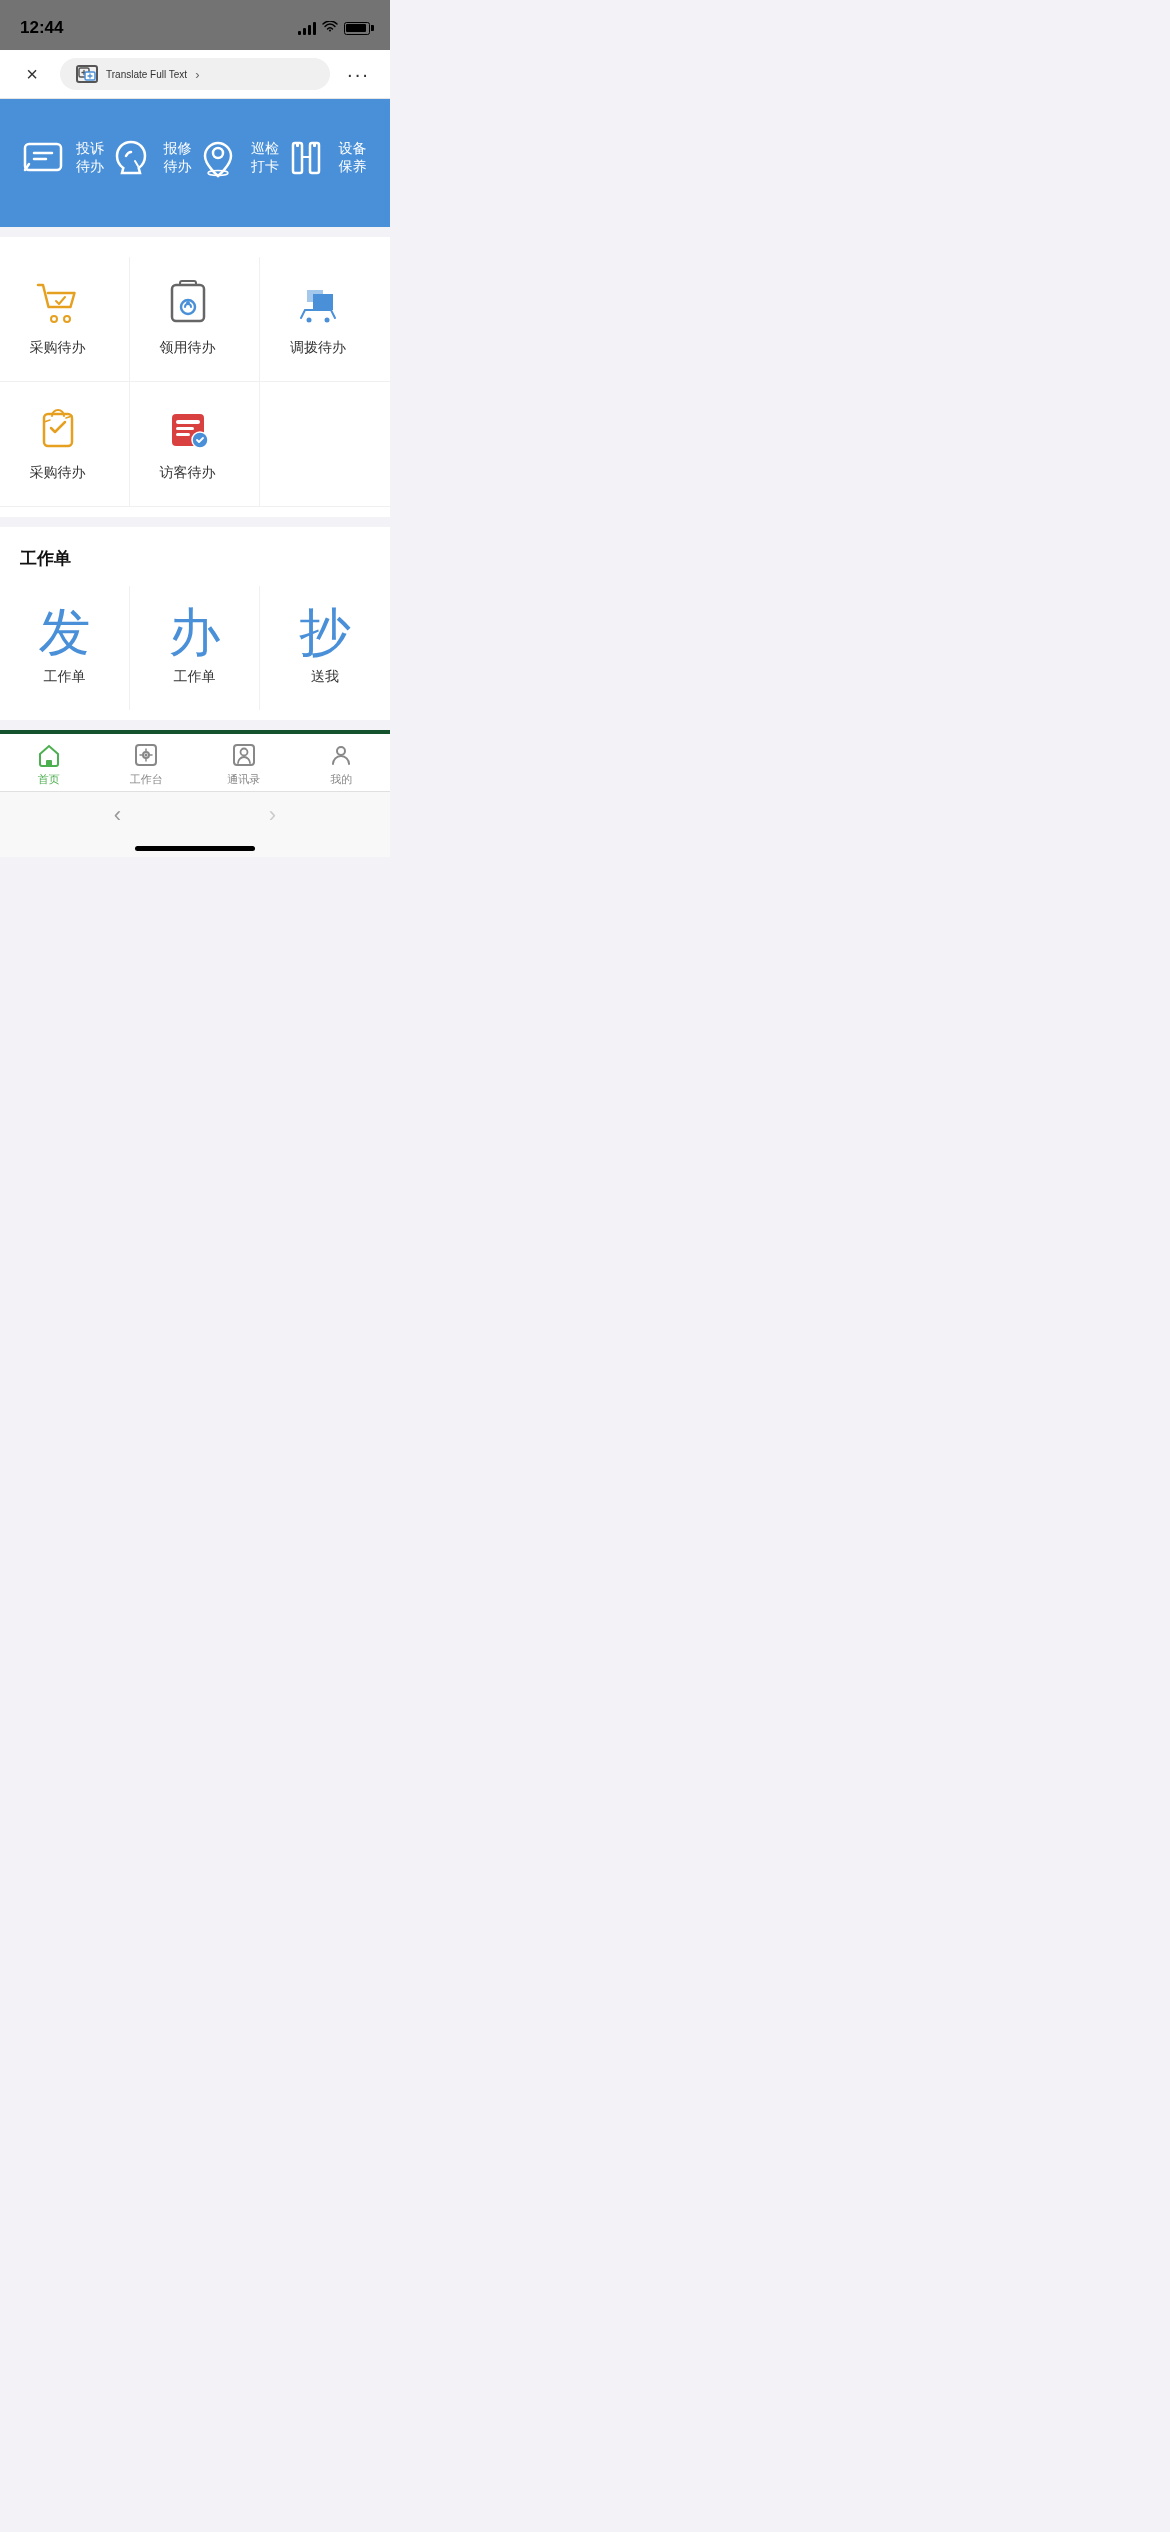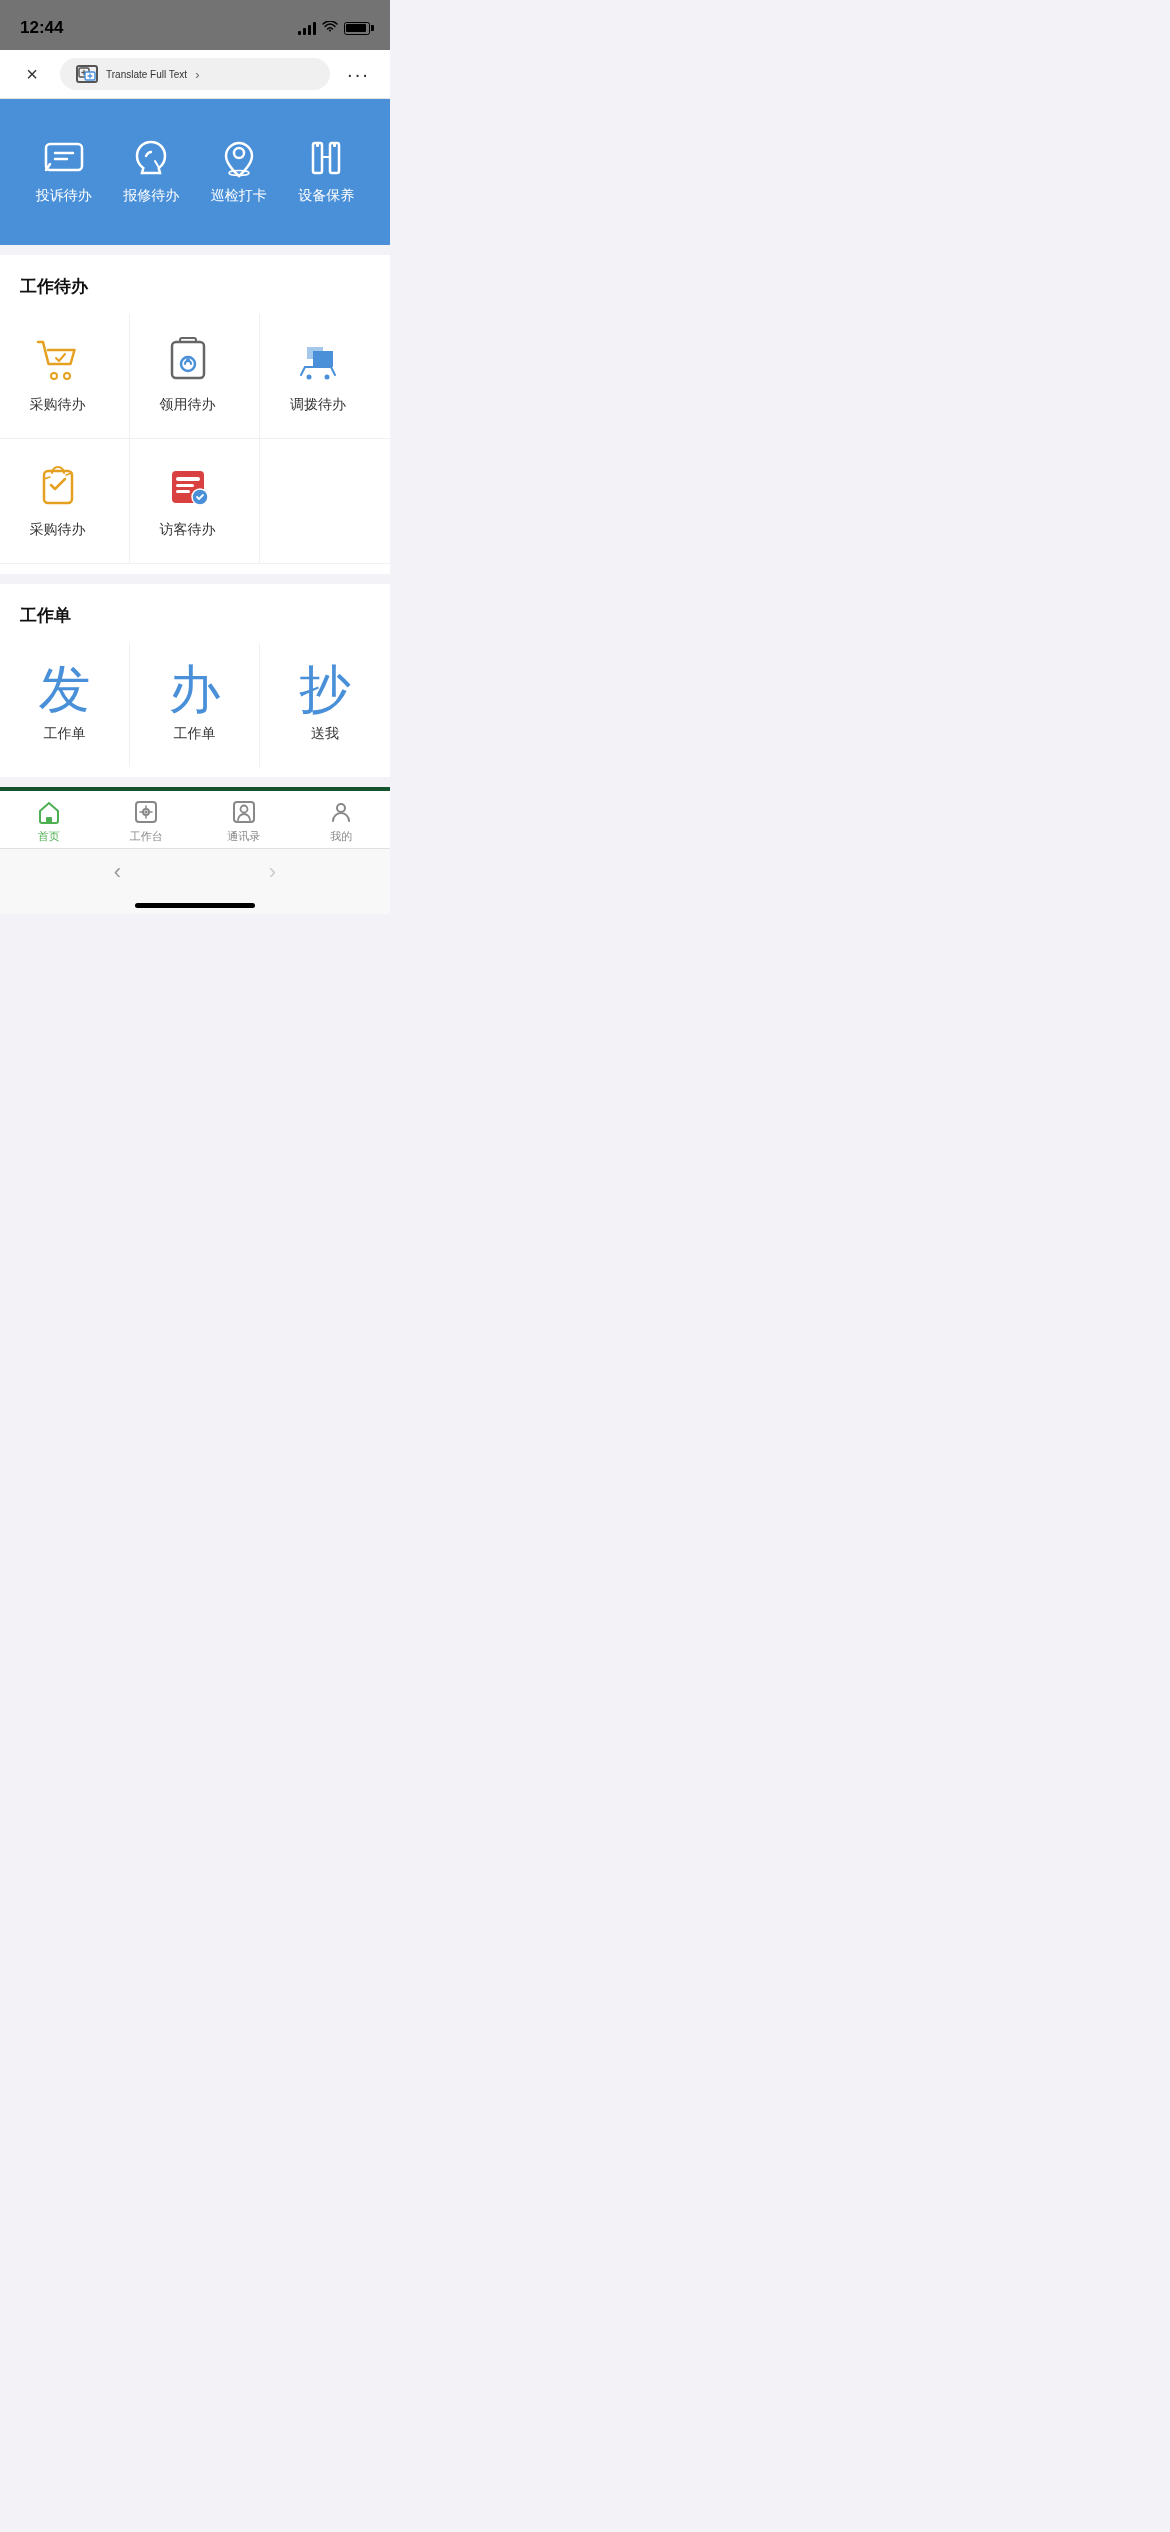--- a/index.html
+++ b/index.html
@@ -137,22 +137,22 @@
       background: #4a90d9;
       padding: 20px 0 30px 0;
     }
     .quick-icons {
       display: flex;
       justify-content: space-around;
       padding: 10px 20px;
     }
     .quick-icon-item {
       display: flex;
-      flex-direction: column;
-      align-items: center;
+      align-items: center;
+      gap: 10px;
       color: #fff;
       font-size: 14px;
     }
     .quick-icon-item .icon-circle {
       width: 58px;
       height: 58px;
       display: flex;
       align-items: center;
       justify-content: center;
     }
@@ -379,21 +379,20 @@
           <rect x="30" y="8" width="3" height="4" rx="1" fill="#fff"></rect>
           <path d="M19 22h8" stroke="#fff" stroke-width="2" stroke-linecap="round"></path>
         </svg>
       </div>
       <span>设备保养</span>
     </div>
   </div>
 </div>
 
 <div class="section">
-  <div class="section-title">工作待办</div>
   <div class="grid-3">
 
     <div class="grid-item">
       <div class="icon-wrap">
         <svg width="48" height="44" viewBox="0 0 48 44" fill="none">
           <path d="M4 4h5l5.5 22h22l4-14H14" stroke="#e6a020" stroke-width="2.5" stroke-linecap="round" stroke-linejoin="round"></path>
           <circle cx="20" cy="38" r="3" stroke="#e6a020" stroke-width="2"></circle>
           <circle cx="33" cy="38" r="3" stroke="#e6a020" stroke-width="2"></circle>
           <path d="M22 20l3 3 6-7" stroke="#e6a020" stroke-width="2" stroke-linecap="round" stroke-linejoin="round"></path>
         </svg>

